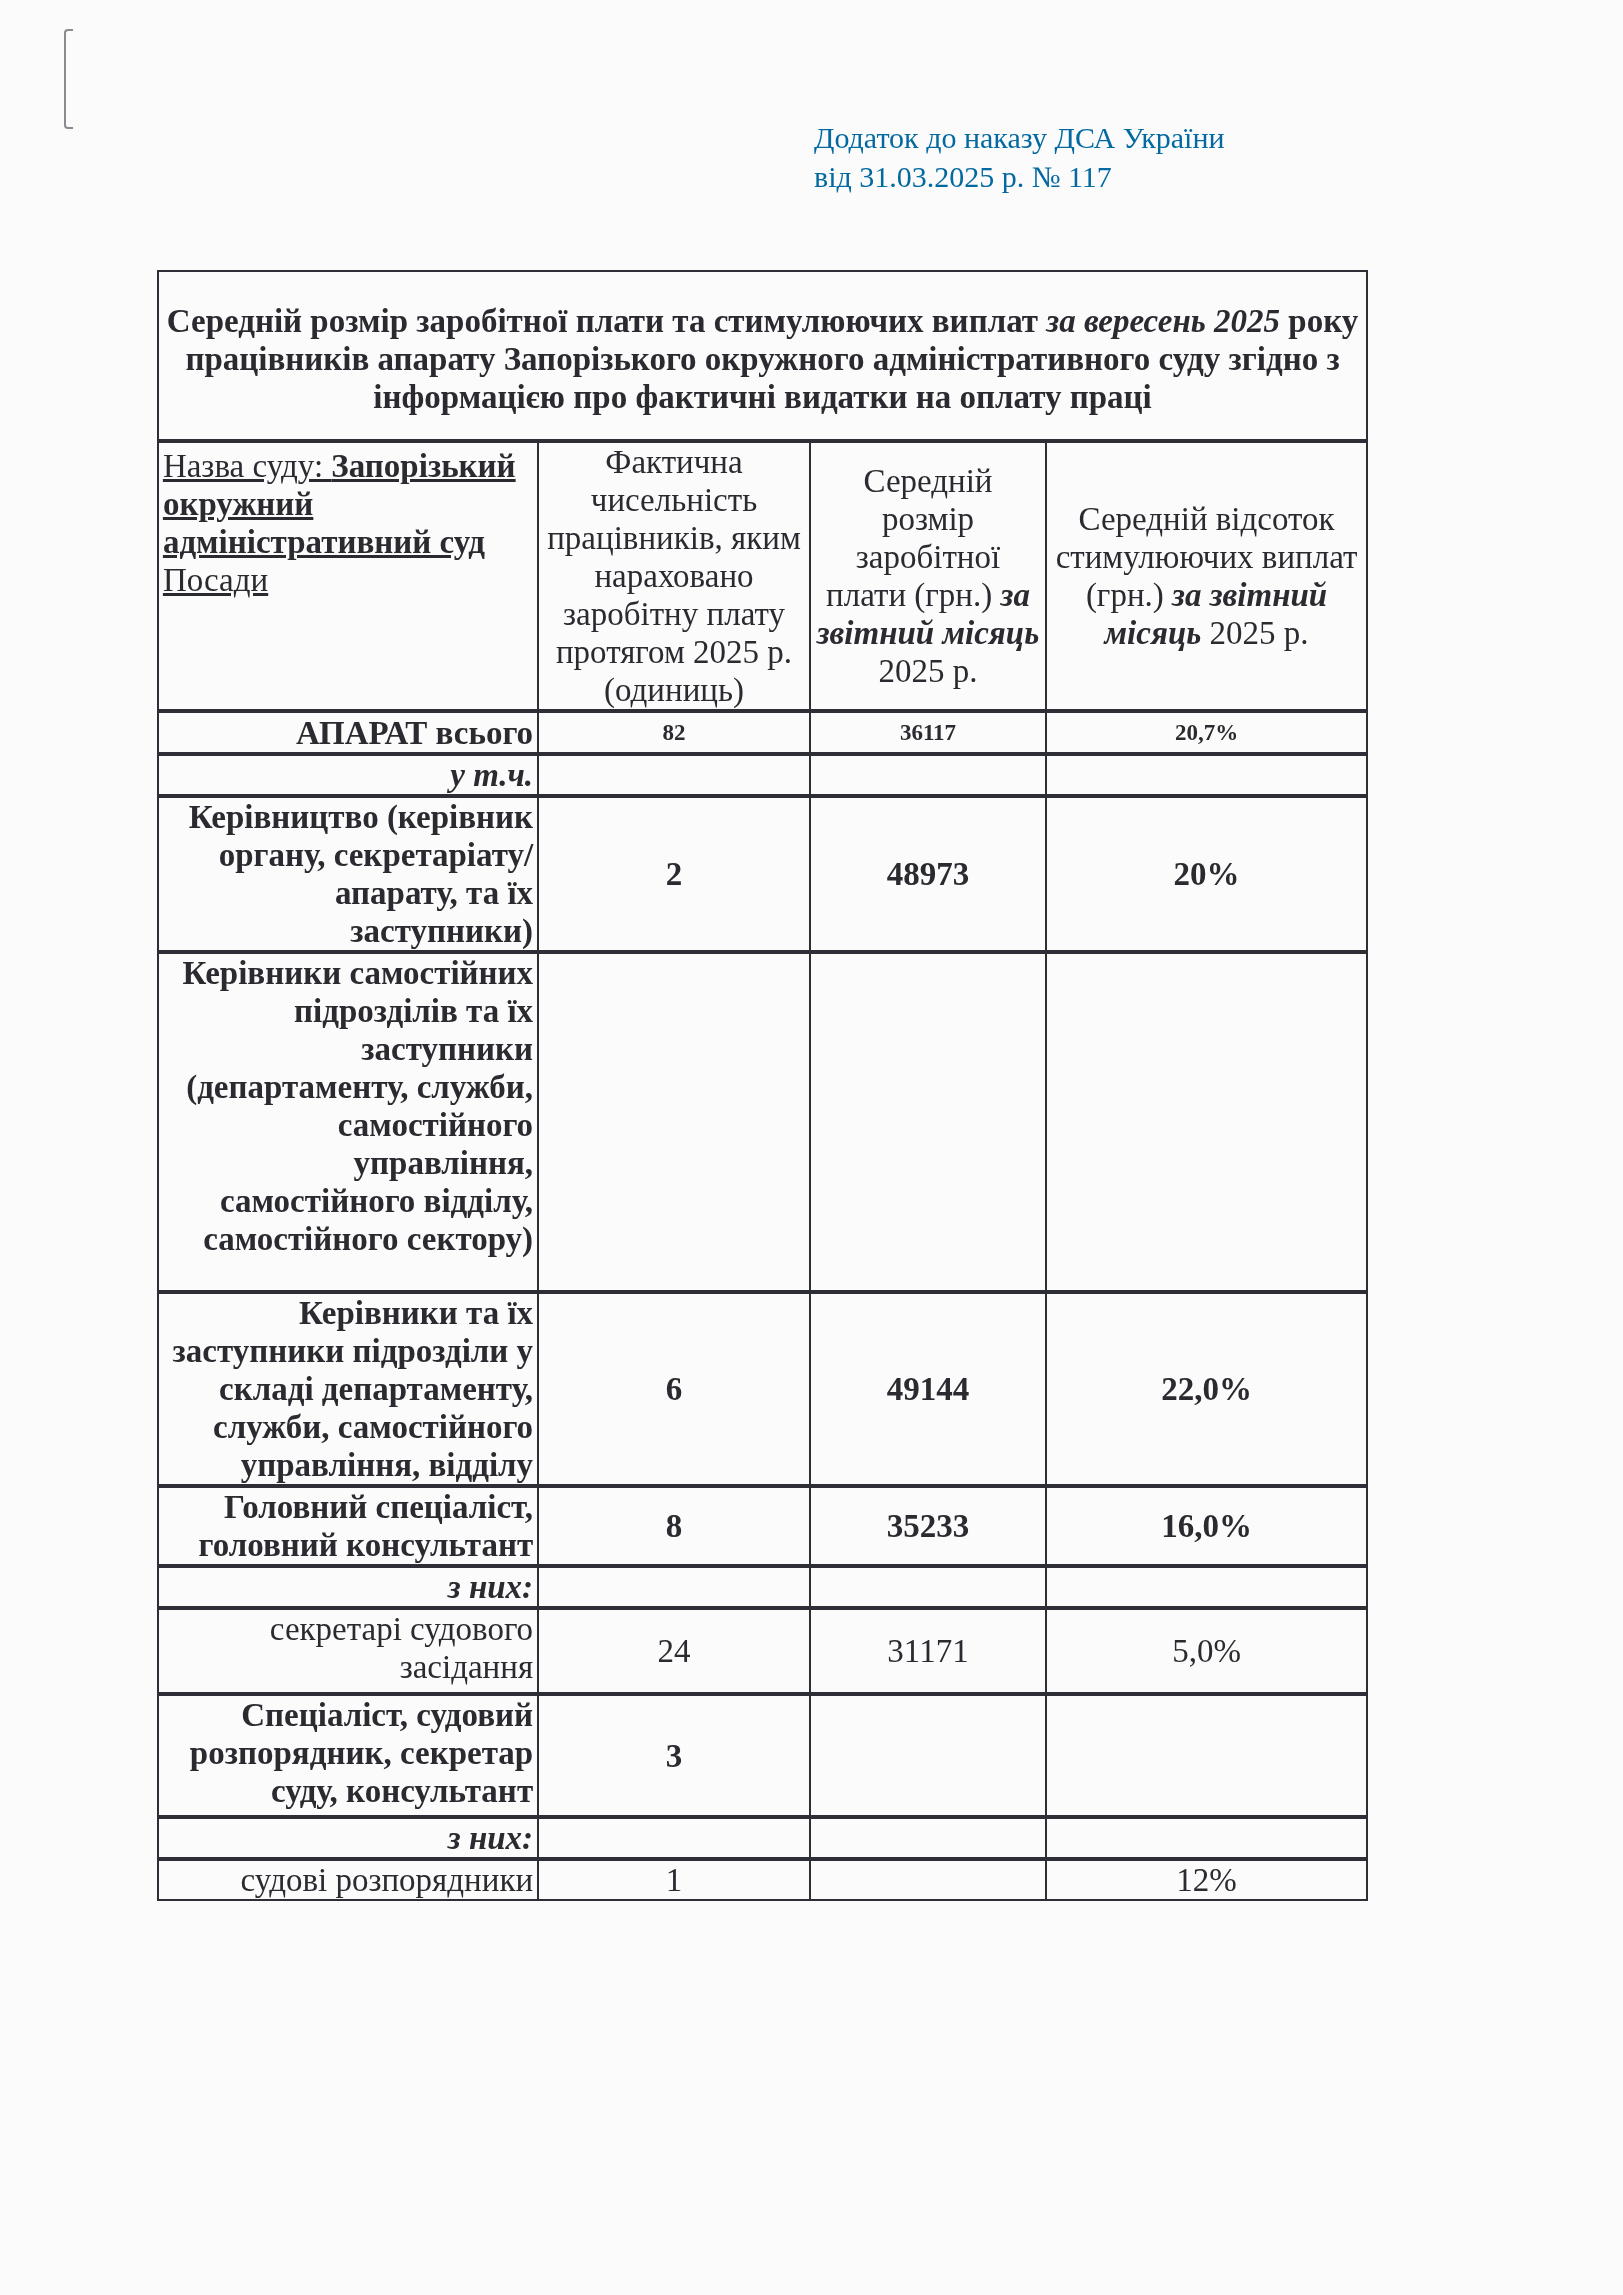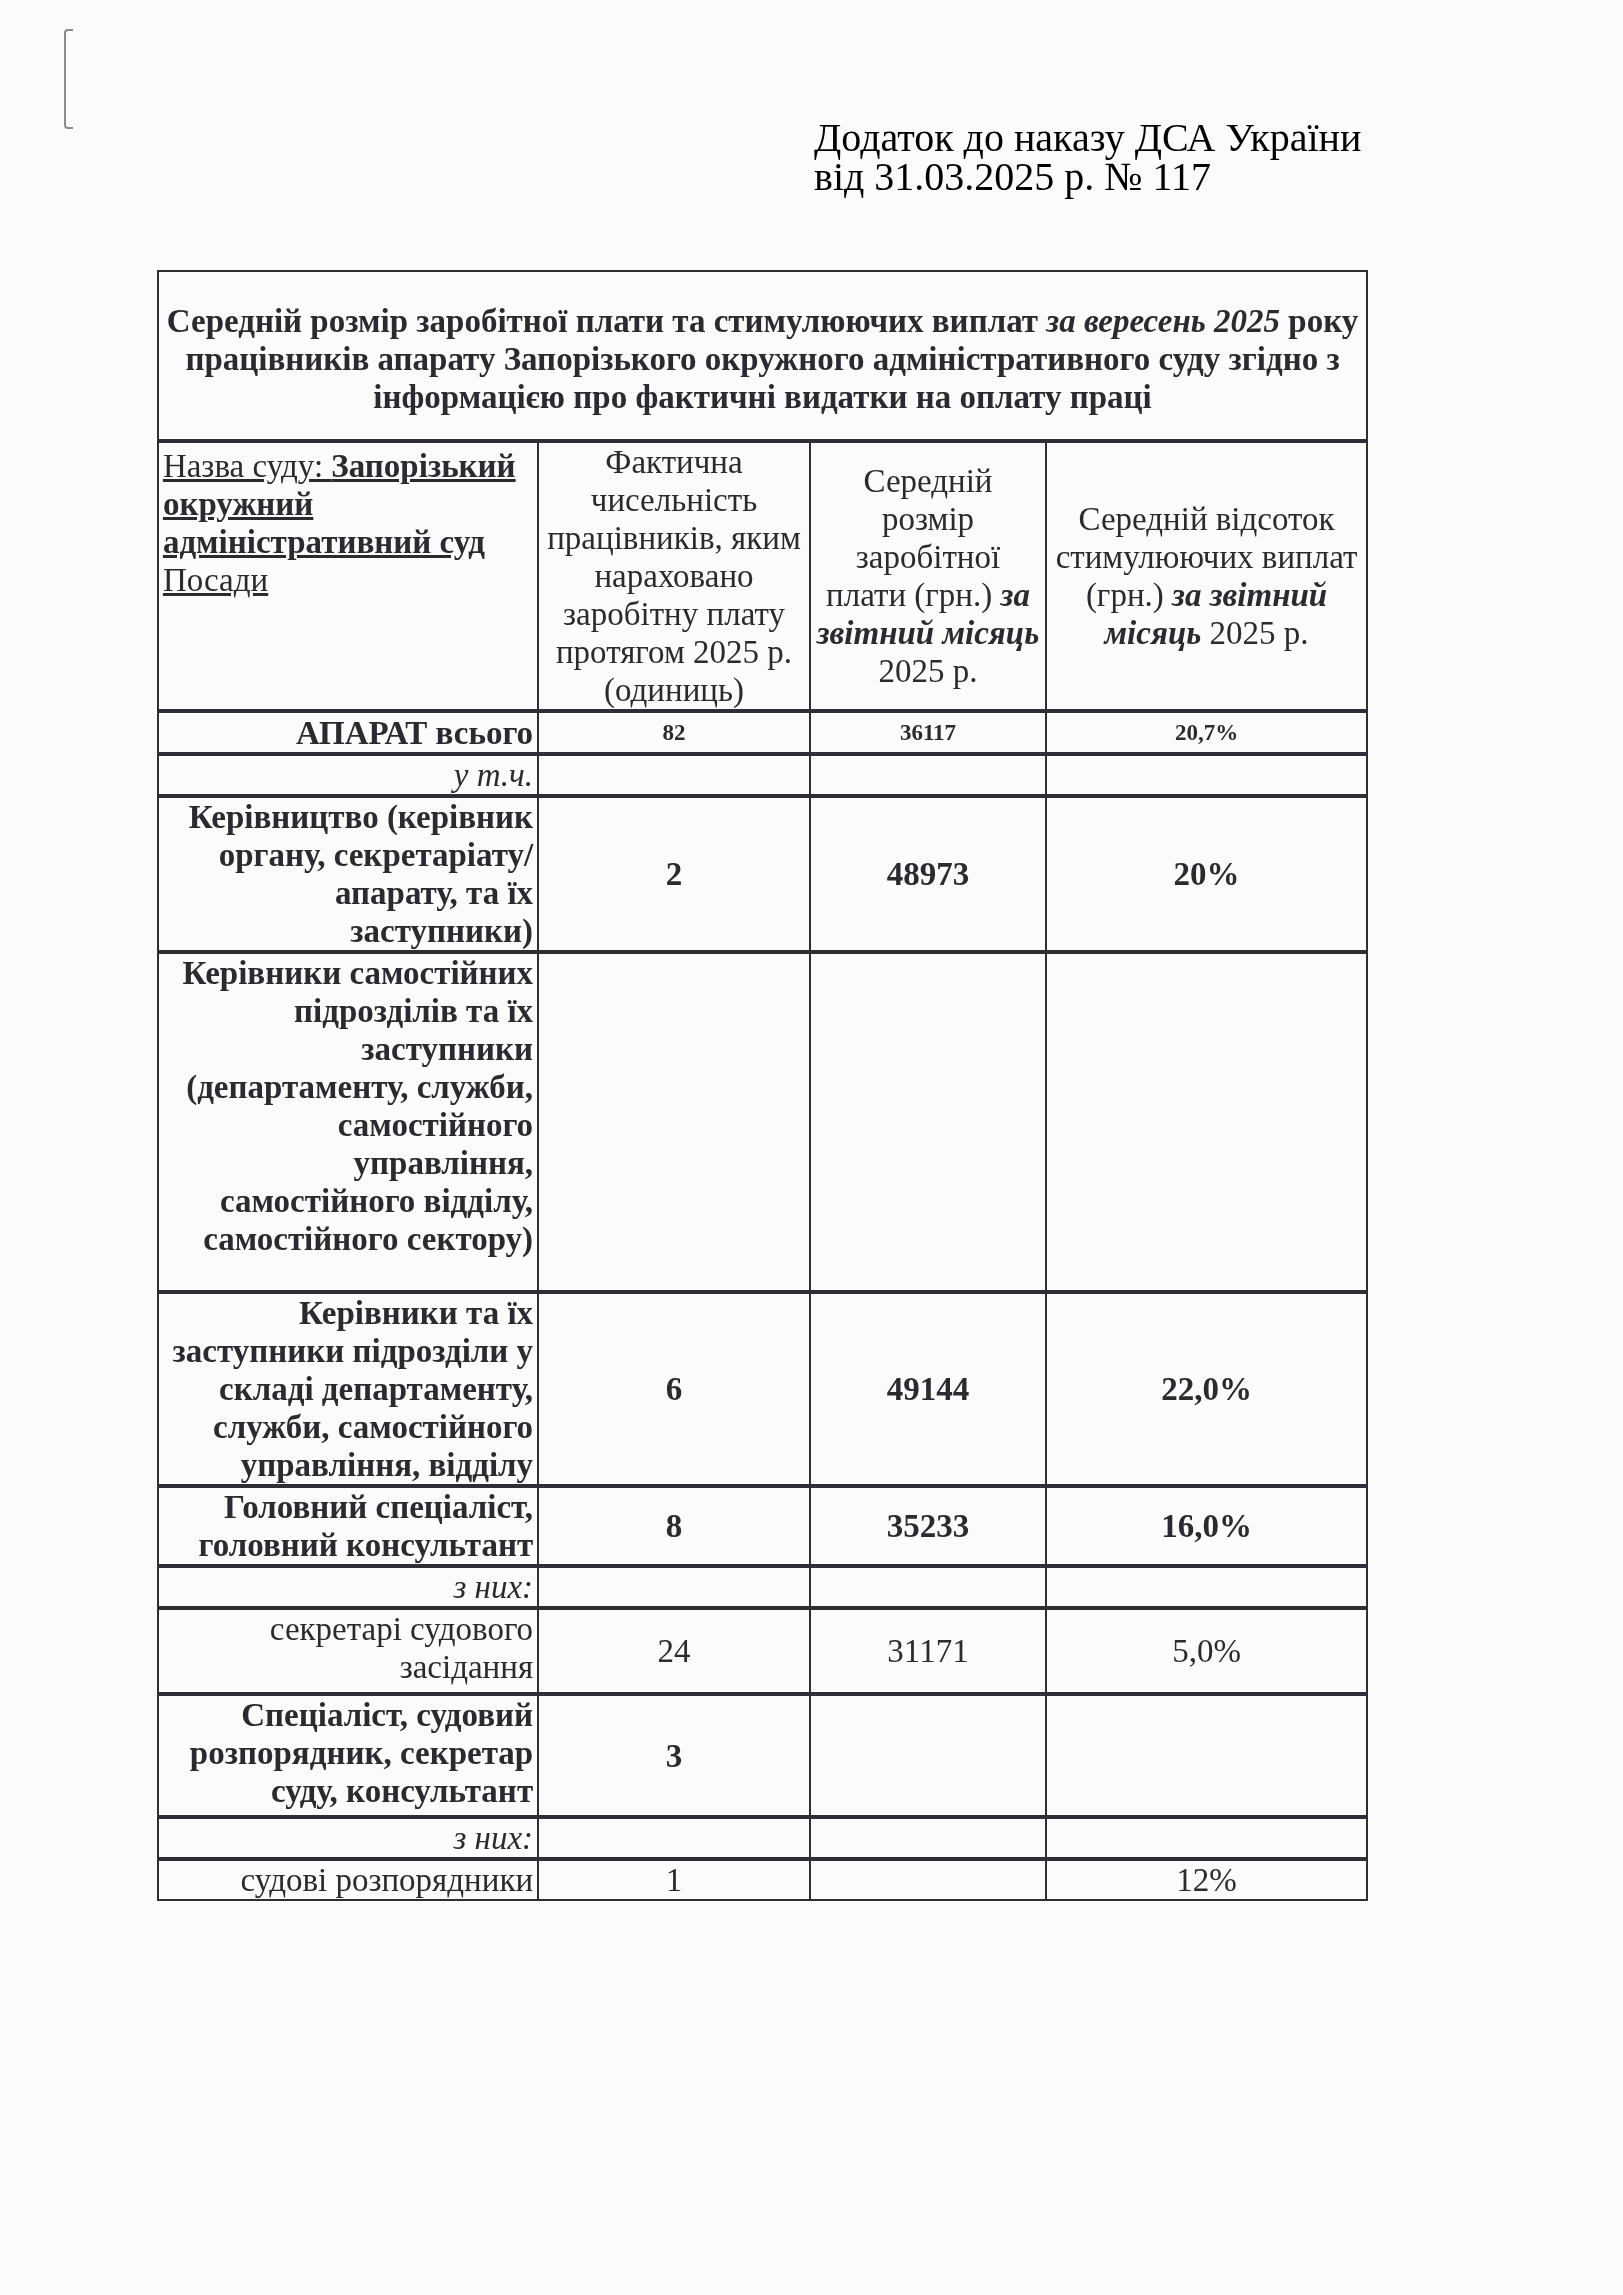--- a/index.html
+++ b/index.html
@@ -6,40 +6,40 @@
   body {
     width:1623px; height:2295px; background:#fbfbfb; position:relative; overflow:hidden;
     font-family:"Liberation Serif","DejaVu Serif",serif; color:#2a2a30;
   }
   .staple {
     position:absolute; left:64px; top:29px; width:6.5px; height:96px;
     border-left:2.6px solid #8a8a90; border-top:2px solid #8a8a90; border-bottom:2px solid #8a8a90;
     border-radius:3.9px 0 0 3.9px;
   }
   .annex {
-    position:absolute; left:814px; top:118px; font-size:40px; line-height:39px; color:#000000;
+    position:absolute; left:814px; top:118px; font-size:30px; line-height:39px; color:#0369a1;
   }
   table.report {
     position:absolute; left:157px; top:270px; width:1210px;
     border-collapse:collapse; table-layout:fixed;
   }
   table.report td {
     border:2.6px solid #2e2e36; vertical-align:middle; padding:0 3.9px; font-size:33px; line-height:38px;
   }
   table.report tr.thick-top td { border-top-width:4.6px; }
   .title-cell {
     text-align:center; font-weight:bold; font-size:27px; line-height:38px; vertical-align:top;
     padding-top:7.9px !important;
   }
   .title-cell i { font-weight:bold; }
   .hdr-cell { text-align:center; font-size:23.6px; line-height:37px; }
   .hdr-first { text-align:left; vertical-align:top !important; padding-top:3.9px !important; font-size:25px; line-height:38px;text-decoration:underline; }
   .label-cell { text-align:right; font-weight:bold; line-height:38px; vertical-align:top !important; }
   .label-cell.mid { vertical-align:middle !important; }
-  .label-cell.light { font-weight:normal; font-style:italic; }
+  .label-cell.light { font-weight:bold; font-style:italic; }
   .label-cell.sub { font-weight:normal; }
   .num-cell { text-align:center; font-weight:bold; font-size:26px; }
   .num-cell.light { font-weight:normal; }
   .num-cell.big { font-size:23px; }
 </style>
 </head>
 <body>
 
 <div class="staple"></div>
 

